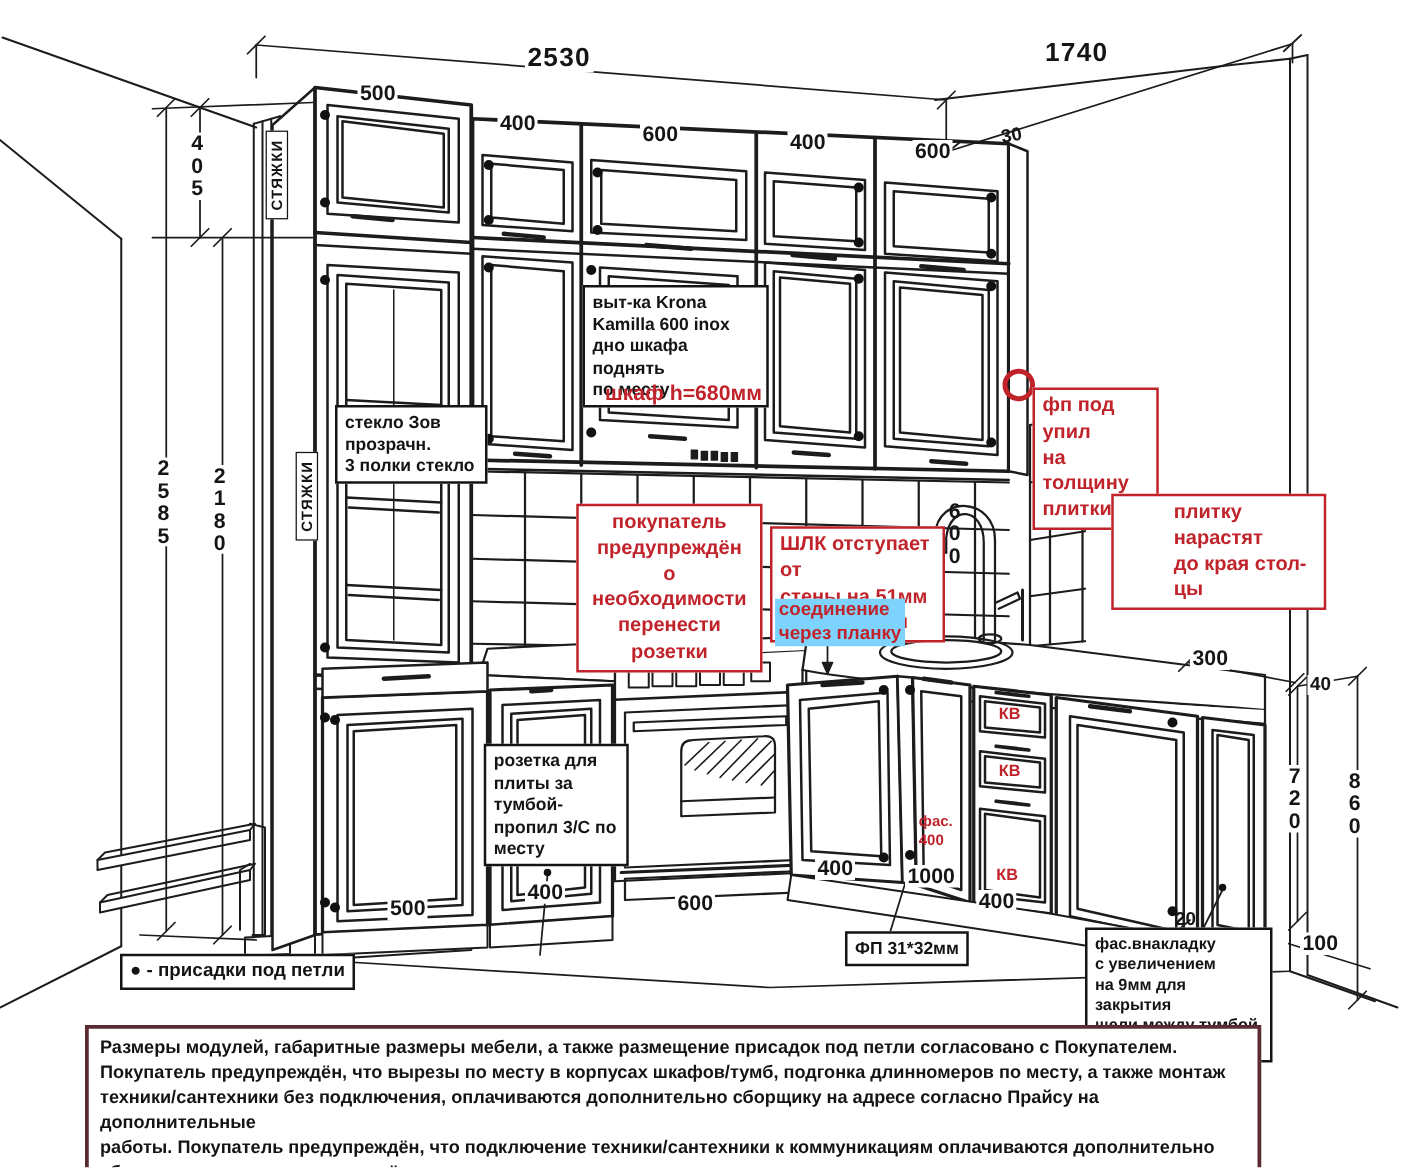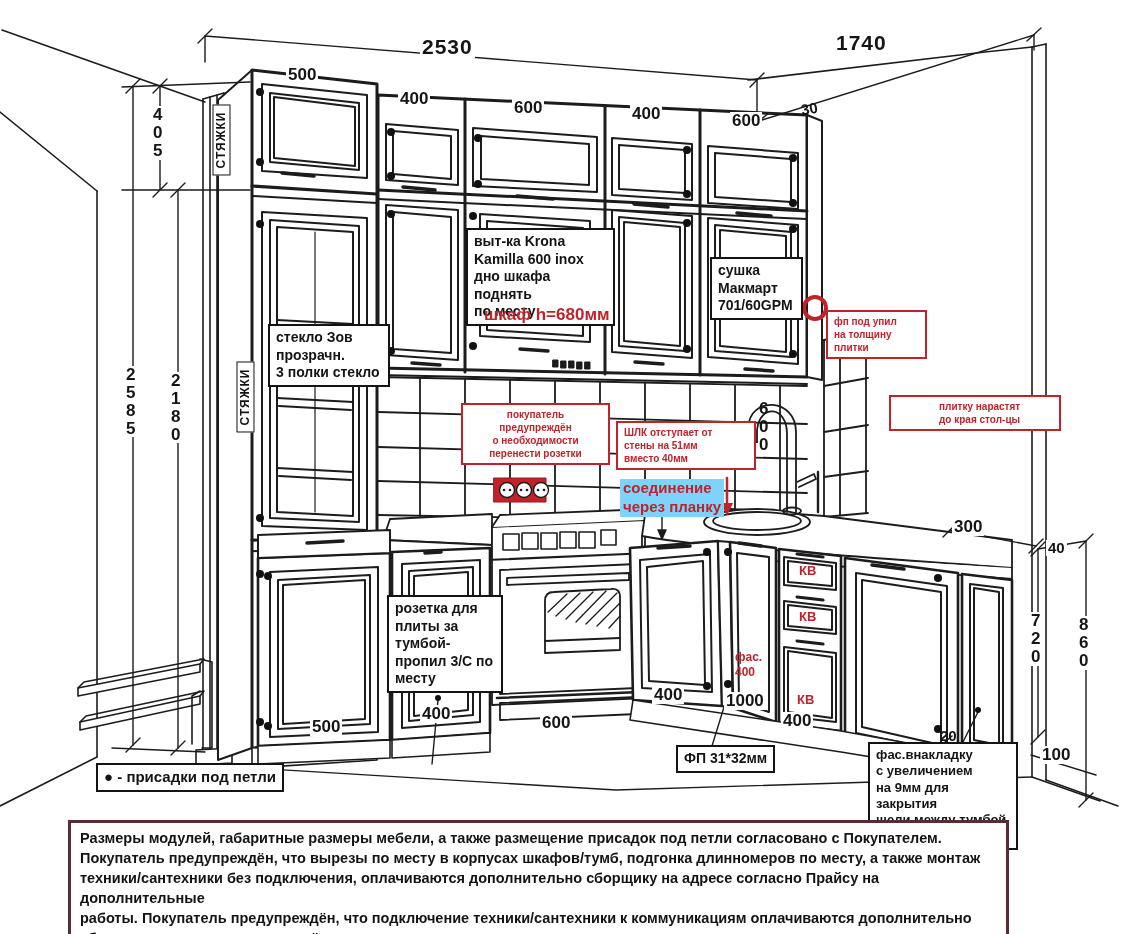--- a/index.html
+++ b/index.html
@@ -9,21 +9,21 @@
   .lbl{position:absolute;font-weight:bold;color:#151515;background:#fff;line-height:1.05;
        white-space:pre-line;padding:0 2px;}
   .lbl.nobg{background:transparent;}
   .big{font-size:21px;letter-spacing:1px;}
   .dim{font-size:17px;}
   .sm{font-size:15px;}
   .vstack{text-align:center;letter-spacing:0;}
   .noteb{position:absolute;background:#fff;border:2px solid #141414;color:#141414;
          font-weight:bold;font-size:14px;line-height:1.25;padding:3px 6px;white-space:pre-line;}
   .noter{position:absolute;background:#fff;border:2px solid #c1232b;color:#c1232b;
-         font-weight:bold;font-size:10px;line-height:1.3;padding:3px 6px;white-space:pre-line;}
+         font-weight:bold;font-size:16px;line-height:1.3;padding:3px 6px;white-space:pre-line;}
   .redtxt{position:absolute;color:#c1232b;font-weight:bold;white-space:pre-line;line-height:1.25;}
   .rot{transform:rotate(-90deg);transform-origin:center center;}
   .tie{position:absolute;background:#fff;border:1.5px solid #141414;color:#141414;
        font-weight:bold;font-size:12px;padding:1px 6px;letter-spacing:1px;}
   #disclaimer{position:absolute;left:68px;top:820px;width:917px;background:#fff;
       border:3px solid #5a2b33;color:#141414;font-weight:bold;font-size:14.5px;
       line-height:1.38;padding:5px 9px;white-space:pre-line;}
 </style>
 </head>
 <body>
@@ -372,23 +372,20 @@
 <div class="lbl dim vstack" style="left:1077px;top:616px;">8
 6
 0</div>
 <div class="lbl dim" style="left:1040px;top:746px;">100</div>
 <div class="lbl sm nobg" style="left:938px;top:728px;">20</div>
 
 <div class="noteb" style="left:466px;top:228px;width:133px;">выт-ка Krona
 Kamilla 600 inox
 дно шкафа поднять
 по месту</div>
-<div class="noteb" style="left:710px;top:257px;width:77px;">сушка
-Макмарт
-701/60GPM</div>
 <div class="noteb" style="left:268px;top:324px;width:106px;">стекло Зов
 прозрачн.
 3 полки стекло</div>
 <div class="noteb" style="left:387px;top:595px;width:100px;">розетка для
 плиты за тумбой-
 пропил 3/С по
 месту</div>
 <div class="noteb" style="left:676px;top:745px;">ФП 31*32мм</div>
 <div class="noteb" style="left:868px;top:742px;width:134px;font-size:13px;">фас.внакладку
 с увеличением

